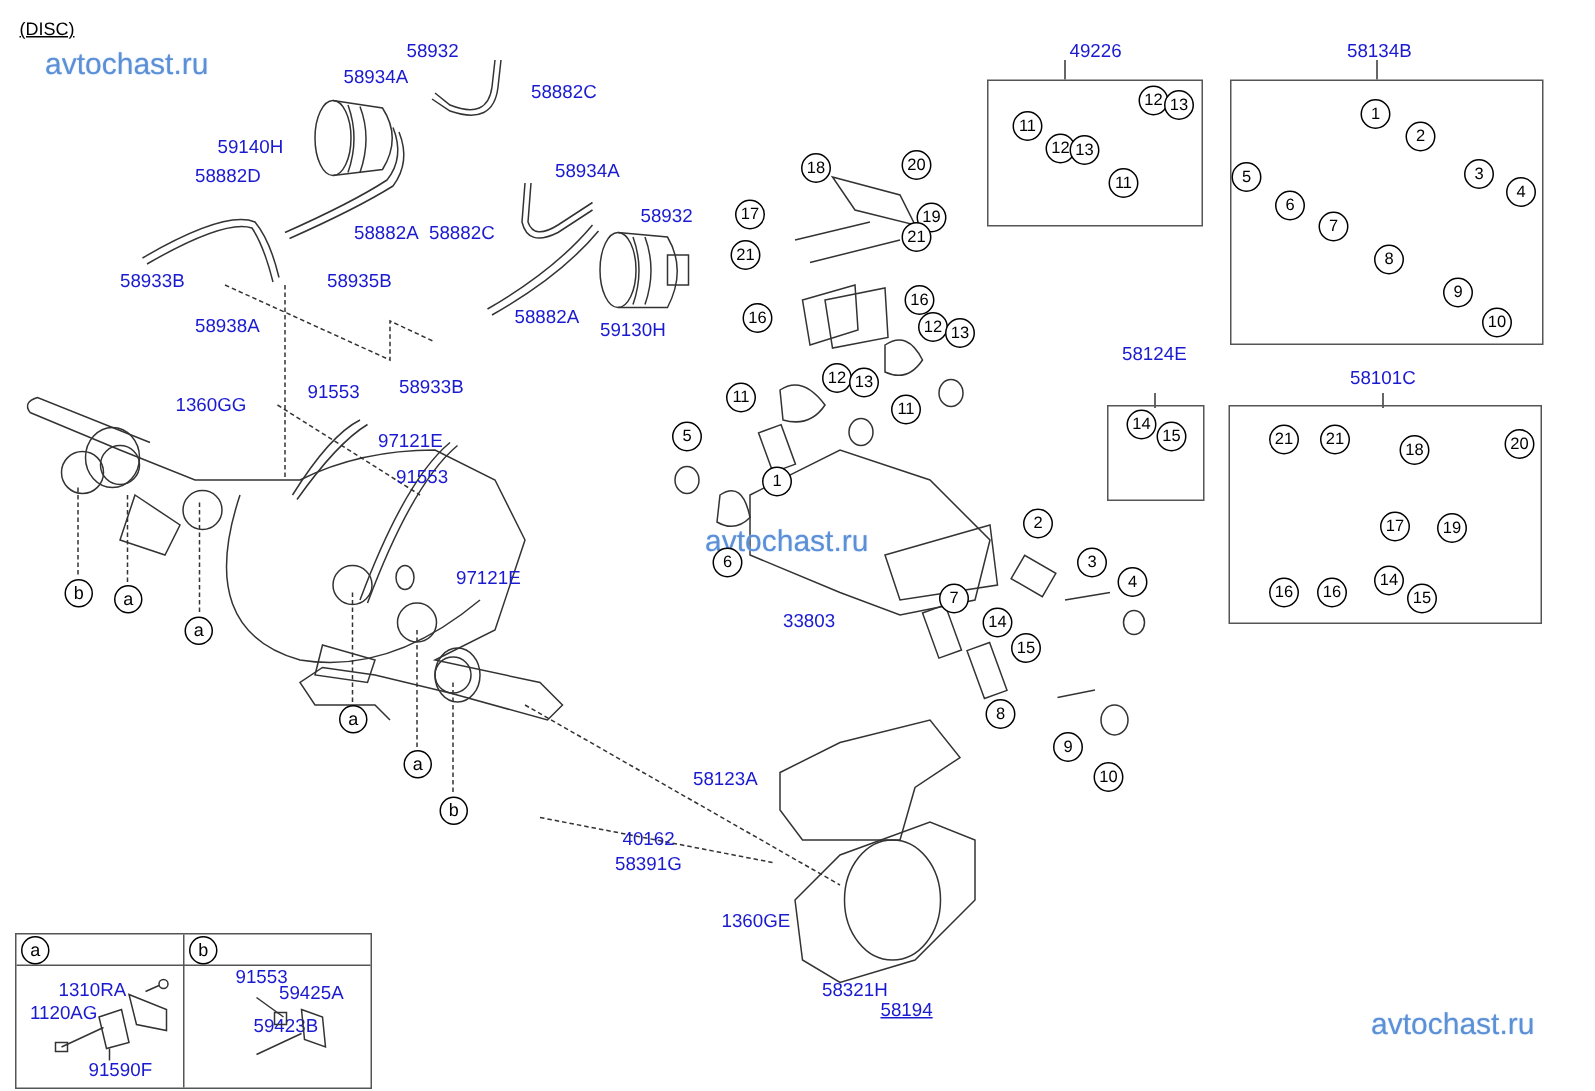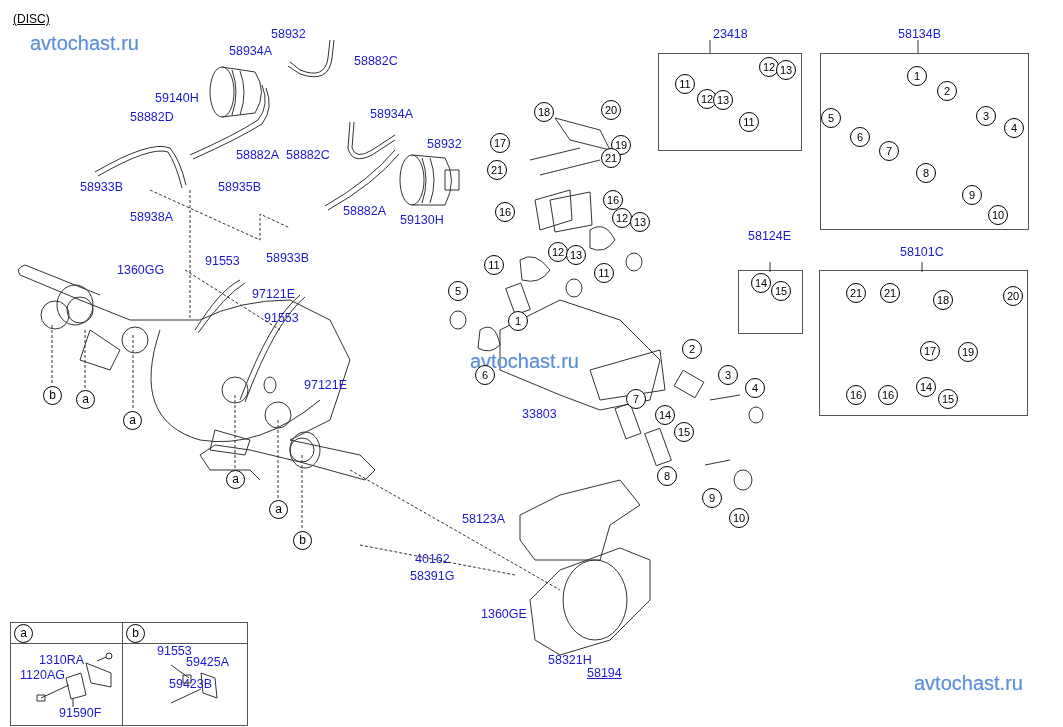--- a/index.html
+++ b/index.html
@@ -121,21 +121,21 @@
 </svg>
 
 <div class="hdr" style="left:13px;top:12px;text-decoration:underline;">(DISC)</div>
 <div class="wm" style="left:30px;top:32px;">avtochast.ru</div>
 <div class="wm" style="left:470px;top:350px;">avtochast.ru</div>
 <div class="wm" style="left:914px;top:672px;">avtochast.ru</div>
 
 <div class="lbl" style="left:271px;top:27px;">58932</div>
 <div class="lbl" style="left:229px;top:44px;">58934A</div>
 <div class="lbl" style="left:354px;top:54px;">58882C</div>
-<div class="lbl" style="left:155px;top:91px;">59140H</div>
+<div class="lbl" style="left:145px;top:91px;">59140H</div>
 <div class="lbl" style="left:130px;top:110px;">58882D</div>
 <div class="lbl" style="left:236px;top:148px;">58882A</div>
 <div class="lbl" style="left:370px;top:107px;">58934A</div>
 <div class="lbl" style="left:427px;top:137px;">58932</div>
 <div class="lbl" style="left:286px;top:148px;">58882C</div>
 <div class="lbl" style="left:80px;top:180px;">58933B</div>
 <div class="lbl" style="left:218px;top:180px;">58935B</div>
 <div class="lbl" style="left:343px;top:204px;">58882A</div>
 <div class="lbl" style="left:400px;top:213px;">59130H</div>
 <div class="lbl" style="left:130px;top:210px;">58938A</div>
@@ -181,21 +181,21 @@
 <div class="num" style="left:682px;top:339px;">2</div>
 <div class="num" style="left:718px;top:365px;">3</div>
 <div class="num" style="left:745px;top:378px;">4</div>
 <div class="num" style="left:626px;top:389px;">7</div>
 <div class="num" style="left:655px;top:405px;">14</div>
 <div class="num" style="left:674px;top:422px;">15</div>
 <div class="num" style="left:657px;top:466px;">8</div>
 <div class="num" style="left:702px;top:488px;">9</div>
 <div class="num" style="left:729px;top:508px;">10</div>
 
-<div class="lbl" style="left:713px;top:27px;">23418</div>
+<div class="lbl" style="left:713px;top:27px;">49226</div>
 <div class="box" style="left:658px;top:53px;width:142px;height:96px;"></div>
 <div class="num" style="left:675px;top:74px;">11</div>
 <div class="num" style="left:697px;top:89px;">12</div>
 <div class="num" style="left:713px;top:90px;">13</div>
 <div class="num" style="left:739px;top:112px;">11</div>
 <div class="num" style="left:759px;top:57px;">12</div>
 <div class="num" style="left:776px;top:60px;">13</div>
 
 <div class="lbl" style="left:898px;top:27px;">58134B</div>
 <div class="box" style="left:820px;top:53px;width:207px;height:175px;"></div>

